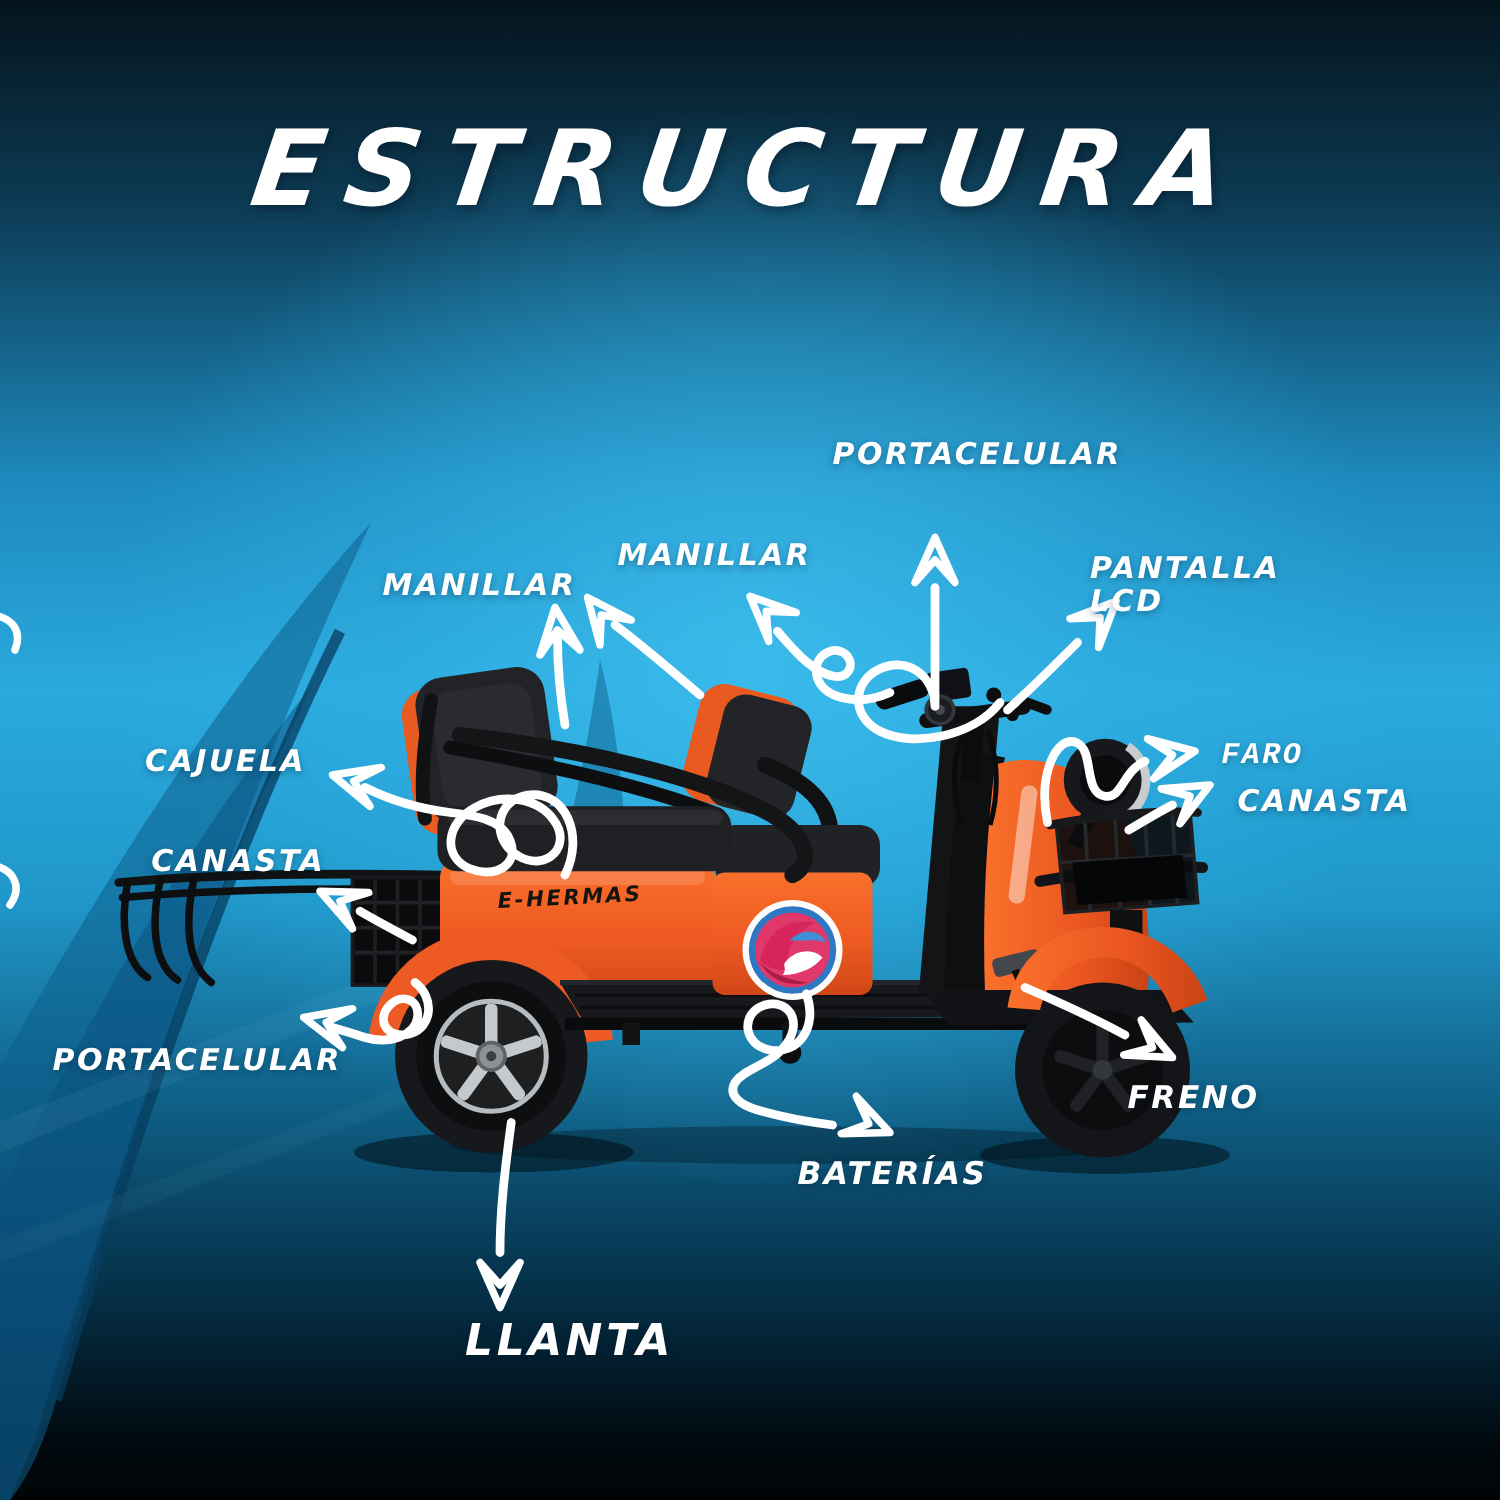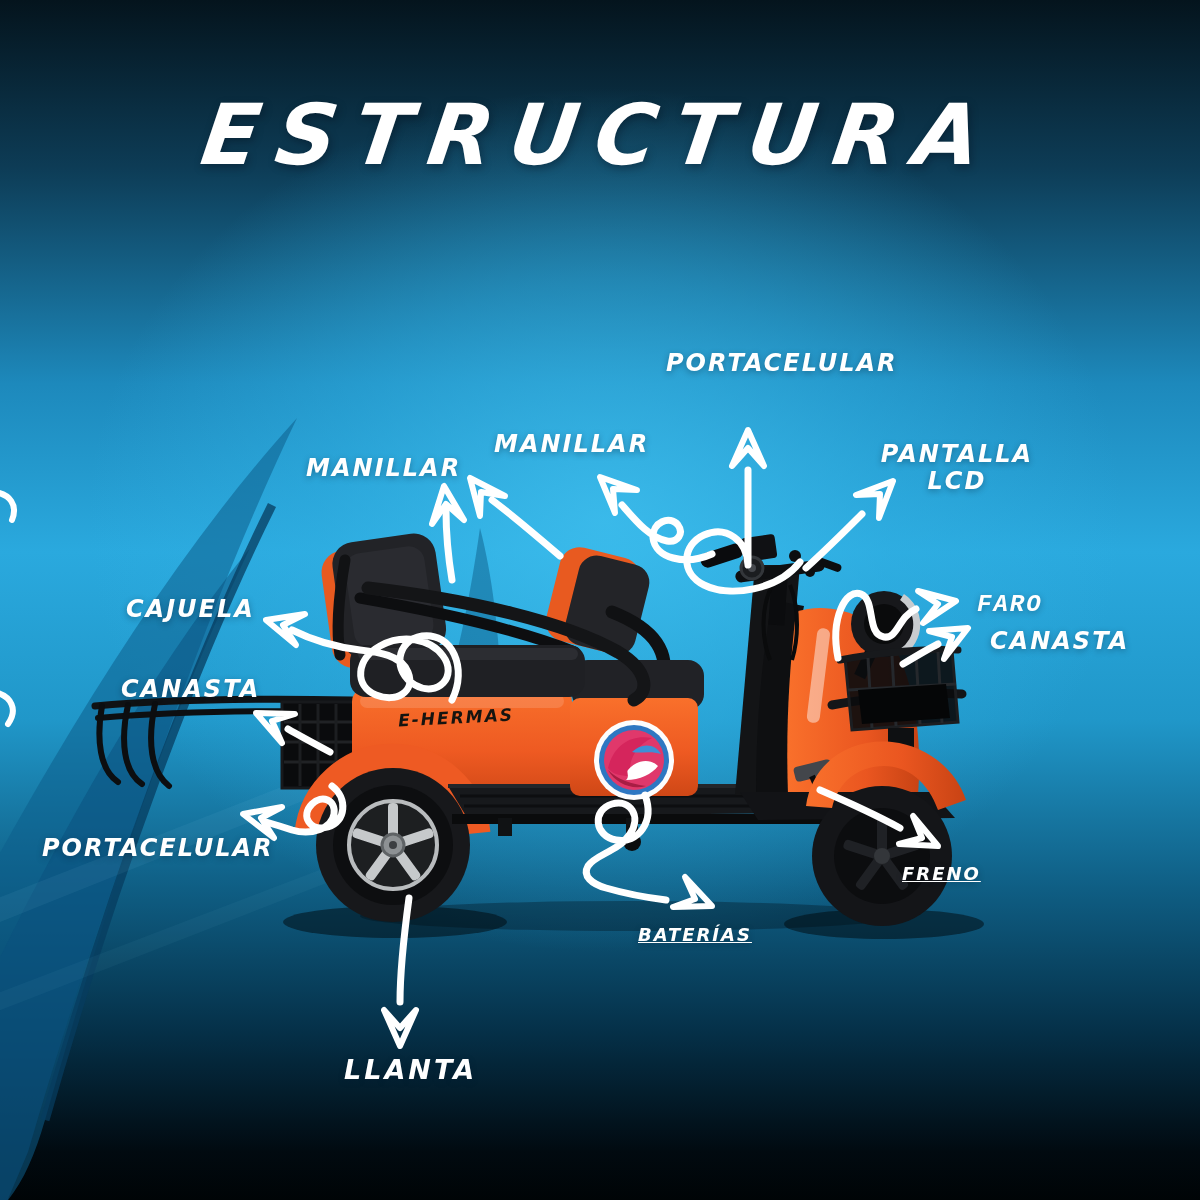--- a/index.html
+++ b/index.html
@@ -16,26 +16,26 @@
     color:#ffffff;transform:skewX(-8deg);
     text-shadow:2px 3px 8px rgba(0,10,20,0.35);
     white-space:nowrap;
   }
   .label{
     position:absolute;color:#fff;font-style:italic;font-weight:bold;
     font-size:24px;letter-spacing:2px;line-height:1;white-space:nowrap;
     text-shadow:0 2px 6px rgba(0,25,45,0.35);
   }
   .label .line{display:block;}
-  .lbl-pantalla{width:170px;text-align:center;line-height:27px;}
+  .lbl-pantalla{width:170px;text-align:left;line-height:27px;}
   .lbl-faro{line-height:37px;}
   .lbl-faro .l1{display:block;padding-left:13px;font-family:Liberation Mono, monospace;}
   .lbl-faro .l2{display:block;padding-left:26px;}
-  .fs25{font-size:18px;text-decoration:underline;}
-  .fs27{font-size:27px;letter-spacing:3px;}
+  .fs25{font-size:25px;}
+  .fs27{font-size:35px;letter-spacing:3px;margin-left:28px;}
   svg{position:absolute;left:0;top:0;}
 </style>
 </head>
 <body>
 
 <div id="stage">
 
   <svg width="1200" height="1200" viewBox="0 0 1200 1200">
     <defs>
       <linearGradient id="gOr" x1="0" y1="0" x2="0" y2="1">
@@ -273,20 +273,20 @@
   <div class="label lbl-pantalla" style="left:872px;top:441px;">
     <span class="line">PANTALLA</span>
     <span class="line">LCD</span>
   </div>
 
   <div class="label lbl-faro" style="left:964px;top:586px;">
     <span class="l1">FARO</span>
     <span class="l2">CANASTA</span>
   </div>
 
-  <div class="label" style="left:126px;top:597px;">CAJUELA</div>
+  <div class="label" style="left:116px;top:597px;">CAJUELA</div>
   <div class="label" style="left:121px;top:677px;">CANASTA</div>
   <div class="label" style="left:42px;top:836px;">PORTACELULAR</div>
   <div class="label fs25" style="left:902px;top:865px;">FRENO</div>
   <div class="label fs25" style="left:638px;top:926px;">BATERÍAS</div>
   <div class="label fs27" style="left:344px;top:1056px;">LLANTA</div>
 
 </div>
 
 </body></html>

